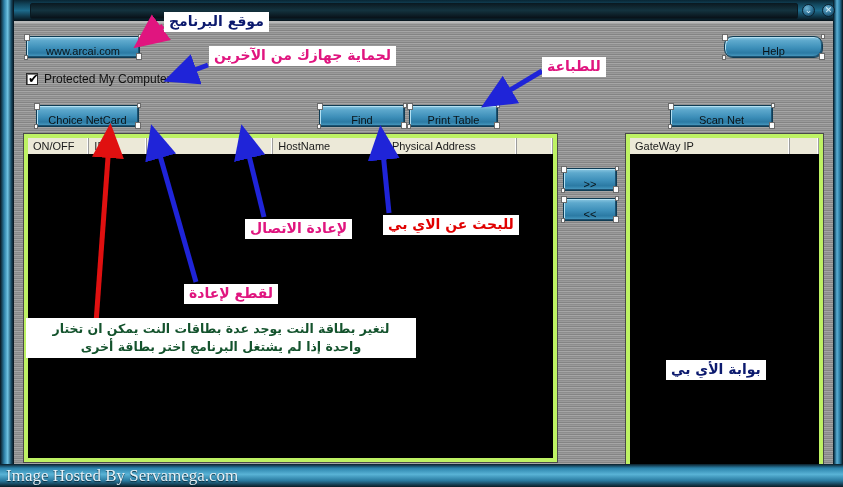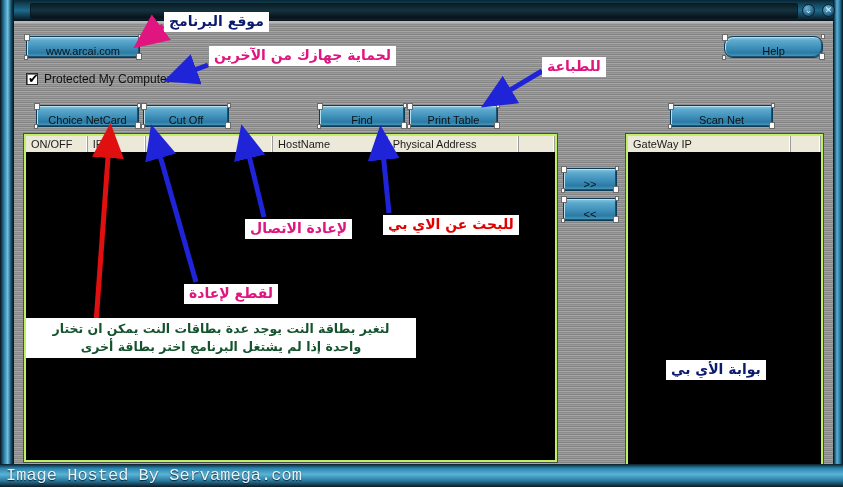--- a/index.html
+++ b/index.html
@@ -76,21 +76,21 @@
   }
 
   
   .bottom-strip {
     position:absolute; left:0; top:464px; width:843px; height:23px;
     background: linear-gradient(to bottom,#0a1c26 0%,#2b83ab 18%,#59b3d6 45%,#2a7ba1 72%,#0a1c26 100%);
   }
   .watermark {
     position:absolute; left:6px; top:466px;
     color:#e7f3f9; font-size:17px;
-    font-family:Liberation Mono, monospace;
+    font-family:Liberation Serif, serif;
     text-shadow:0 1px 1px #06222f;
   }
 
   
   .btn {
     position:absolute;
     background: linear-gradient(to bottom,#8cc8e2 0%,#5ea9cd 18%,#3d8fb9 55%,#2b7aa4 80%,#4e9fc4 100%);
     border:1px solid #0f3c54;
     color:#0a1418;
     font-size:11px;
@@ -128,21 +128,21 @@
   .checkbox .tick {
     position:absolute; left:1px; top:-2px; font-size:13px; color:#000;
     font-family:"DejaVu Sans",sans-serif; line-height:14px;
   }
   .checklabel { font-size:12px; color:#111; font-family:"Liberation Sans",sans-serif; }
 
   
   .listbox {
     position:absolute;
     background:#bef264;
-    border:2px solid #bef264;
+    border:4px solid #bef264;
     box-shadow: 0 0 0 1px #4a4a4a;
   }
   .list-header {
     position:absolute; left:0; top:0; height:17px; width:100%;
     background:#ece9d8;
     border-bottom:1px solid #000;
     display:flex;
     overflow:hidden;
   }
   .hcell {
@@ -217,25 +217,20 @@
     <span class="checkbox">
       <span class="tick">✔</span>
     </span>
     <span class="checklabel">Protected My Computer</span>
   </div>
 
   <div class="btn" style="left:36px; top:105px; width:103px; height:22px;">
     <span class="gr2"></span>
       <span class="gr3"></span>
     <span>Choice NetCard</span>
-  </div>
-  <div class="btn" style="left:143px; top:105px; width:86px; height:22px;">
-    <span class="gr2"></span>
-      <span class="gr3"></span>
-    <span>Cut Off</span>
   </div>
   <div class="btn" style="left:319px; top:105px; width:86px; height:22px;">
     <span class="gr2"></span>
       <span class="gr3"></span>
     <span>Find</span>
   </div>
   <div class="btn" style="left:409px; top:105px; width:89px; height:22px;">
     <span class="gr2"></span>
       <span class="gr3"></span>
     <span>Print Table</span>

